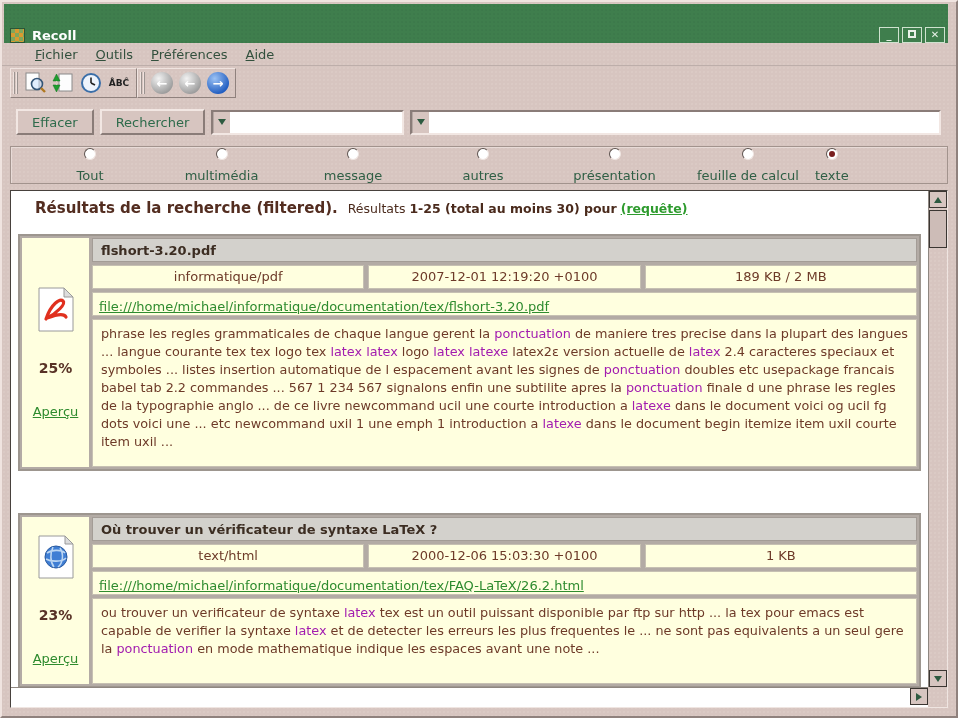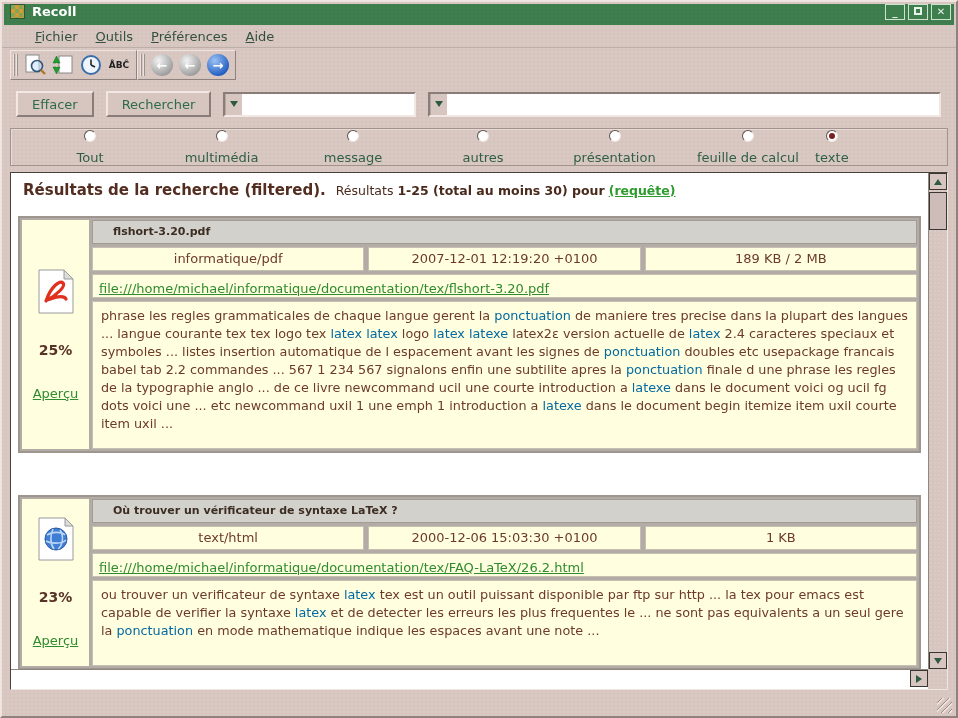--- a/index.html
+++ b/index.html
@@ -4,21 +4,21 @@
 <style>
   * { margin:0; padding:0; box-sizing:border-box; }
   html,body { width:958px; height:718px; font-family:"DejaVu Sans", sans-serif; }
   .dots { background-color:#d7c5c0;
           background-image: radial-gradient(#e6d7d2 22%, rgba(0,0,0,0) 26%);
           background-size:4px 4px; }
   .window { width:958px; height:718px; border:2px solid;
             border-color:#f0e4e0 #8f817d #8f817d #f0e4e0; overflow:hidden; }
 
   
-  .titlebar { height:21px; margin:2px 2px 0 2px; display:flex; align-items:flex-start;
+  .titlebar { height:39px; margin:2px 8px 0 2px; display:flex; align-items:flex-end;
               background-color:#3f7e4d;
               background-image: radial-gradient(#376f44 22%, rgba(0,0,0,0) 26%);
               background-size:4px 4px; padding:0 3px; }
   .app-icon { width:15px; height:15px; margin:0 7px 0 3px;
               background: repeating-conic-gradient(#d89a30 0 25%, #7fa75b 0 50%);
               background-size:8px 8px; border:1px solid #2c5636; }
   .title-text { color:#fff; font-weight:bold; font-size:13px; }
   .win-btns { margin-left:auto; display:flex; gap:3px; }
   .win-btn { width:20px; height:16px; border:1px solid #cfe2cf; background:#3f7e4d;
              color:#e9f2e9; font-size:10px; line-height:13px; text-align:center; font-weight:bold; }
@@ -37,21 +37,21 @@
   .tool-handle { width:5px; height:22px; margin-right:2px;
                  border-left:2px ridge #efe2de; border-right:2px ridge #efe2de; }
   .tool-btn { width:26px; height:26px; display:flex; align-items:center; justify-content:center; }
   .abc-icon { font-size:9px; font-weight:bold; color:#222; letter-spacing:0; }
   .nav-circle { width:22px; height:22px; border-radius:50%; display:flex; align-items:center;
                 justify-content:center; color:#fff; font-weight:bold; font-size:13px;
                 background: radial-gradient(circle at 35% 30%, #f2f2f2, #9c9c9c 75%); }
   .nav-circle.blue { background: radial-gradient(circle at 35% 30%, #9cc2f4, #1f5cc0 75%); }
 
   
-  .search-row { display:flex; align-items:center; margin:8px 15px 0 14px; height:28px; gap:12px; }
+  .search-row { display:flex; align-items:center; margin:8px 15px 0 14px; height:28px; gap:6px; }
   .btn3d { height:26px; padding:0 14px; font-size:13px; color:#2e6b4b; background:#d7c5c0;
            border:2px solid; border-color:#f2e7e3 #8a7c78 #8a7c78 #f2e7e3; font-family:inherit; }
   .combo { height:25px; display:flex; border:2px solid; border-color:#8a7c78 #f2e7e3 #f2e7e3 #8a7c78;
            background:#fff; align-items:stretch; }
   .combo .val { flex:1; font-size:13px; color:#6d3333; padding:3px 6px 0 6px; white-space:nowrap; overflow:hidden; }
   .combo .arrow-btn { width:17px; background:#d7c5c0; border-left:1px solid #b5a7a2;
                       display:flex; align-items:center; justify-content:center; }
   .tri-down { width:0; height:0; border-left:4px solid transparent; border-right:4px solid transparent;
               border-top:6px solid #2d5a40; }
   .tri-up { width:0; height:0; border-left:4px solid transparent; border-right:4px solid transparent;
@@ -69,43 +69,43 @@
            border:1px solid; border-color:#5d534f #efe5e1 #efe5e1 #5d534f; }
   .radio.on::after { content:""; position:absolute; left:2px; top:2px; width:6px; height:6px;
                      border-radius:50%; background:#7a1f1f; }
   .fw0{width:130px}.fw1{width:133px}.fw2{width:130px}.fw3{width:130px}.fw4{width:133px}.fw5{width:134px}
 
   
   .results-panel { margin:6px 8px 0 8px; height:518px; background:#fff;
                    border:1px solid; border-color:#47413d #efe5e1 #efe5e1 #47413d;
                    display:grid; grid-template-columns:1fr 19px; grid-template-rows:1fr 20px; }
   .results-content { overflow:hidden; background:#fff; }
-  .results-header { padding:7px 10px 4px 12px; white-space:nowrap; }
+  .results-header { padding:7px 10px 4px 24px; white-space:nowrap; }
   .rh-title { font-size:15px; font-weight:bold; color:#532d20; }
   .rh-rest { font-size:12.5px; color:#4a2a1c; margin-left:10px; }
   .rh-bold { font-weight:bold; }
   .rh-link { color:#2e9b2e; font-weight:bold; text-decoration:underline; }
 
   .result-card { margin:13px 7px 0 7px; border:2px solid #9d968f; background:#b3aba5;
                  padding:2px; display:flex; gap:3px; }
   .card-left { width:67px; background:#ffffdf; display:flex; flex-direction:column;
                align-items:center; justify-content:center; gap:28px; }
   .relevance { font-size:14px; font-weight:bold; color:#583226; }
   .preview-link { font-size:13px; color:#2e8b2e; text-decoration:underline; }
   .card-right { flex:1; display:flex; flex-direction:column; gap:3px; }
-  .row-title { background:#d3d1cc; border:1px solid #a39c96; font-size:11px; font-weight:bold;
-               color:#3c2d22; padding:4px 20px; height:24px; }
+  .row-title { background:#d3d1cc; border:1px solid #a39c96; font-size:13px; font-weight:bold;
+               color:#3c2d22; padding:4px 8px; height:24px; }
   .row-meta { display:grid; grid-template-columns:1fr 1fr 1fr; gap:4px; height:24px; }
   .meta-cell { background:#ffffdf; border:1px solid #c6c0b2; font-size:13px; color:#6d3a28;
                text-align:center; padding-top:3px; }
   .row-url { background:#ffffdf; border:1px solid #c6c0b2; height:24px; padding:3px 6px; }
   .url-link { font-size:13px; color:#2e8b2e; text-decoration:underline; white-space:nowrap; }
   .row-snippet { background:#ffffdf; border:1px solid #c6c0b2; flex:1; padding:5px 8px;
                  font-size:12.8px; line-height:18px; color:#6d3a28; }
-  .row-snippet .hl { color:#0369a1; }
+  .row-snippet .hl { color:#a21caf; }
   .card1 .row-snippet { min-height:148px; }
   .card2 { margin-top:42px; }
   .card2 .row-snippet { min-height:86px; }
 
   
   .vscroll { grid-column:2; grid-row:1; display:flex; flex-direction:column;
              border-left:1px solid #8f8781; background-color:#d7c5c0;
              background-image: radial-gradient(#e6d7d2 22%, rgba(0,0,0,0) 26%); background-size:4px 4px; }
   .sb-btn { width:18px; height:17px; background:#d7c5c0; border:1px solid #3b3632;
             display:flex; align-items:center; justify-content:center; }

